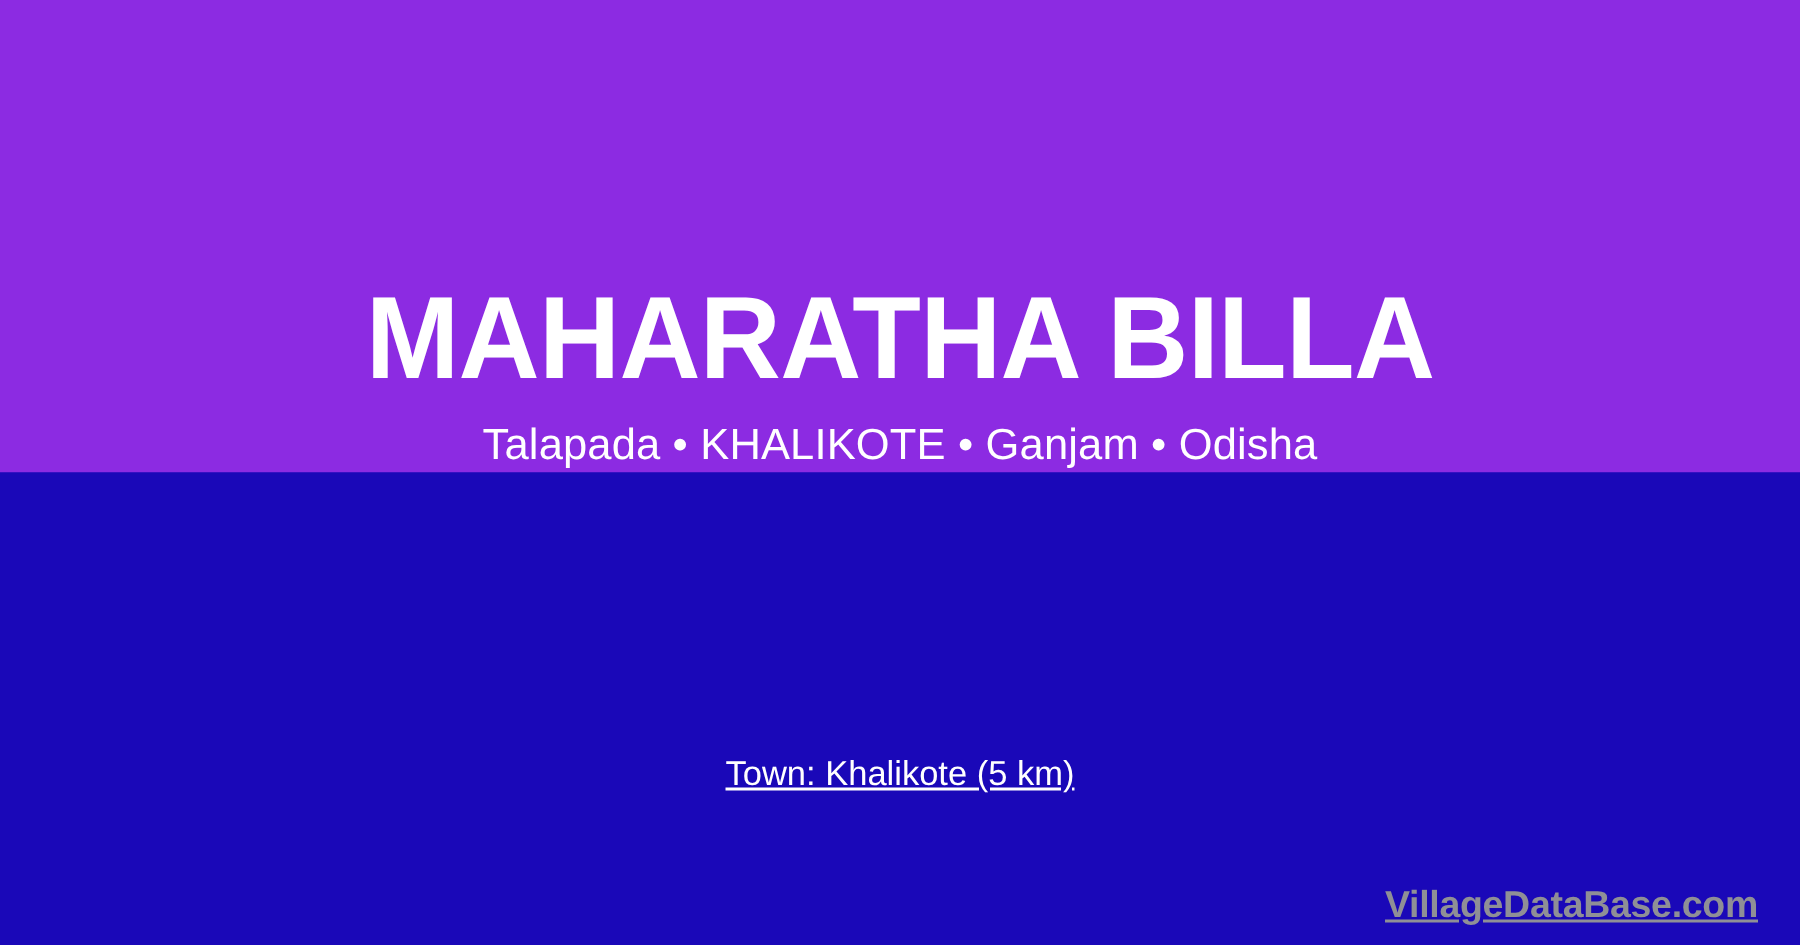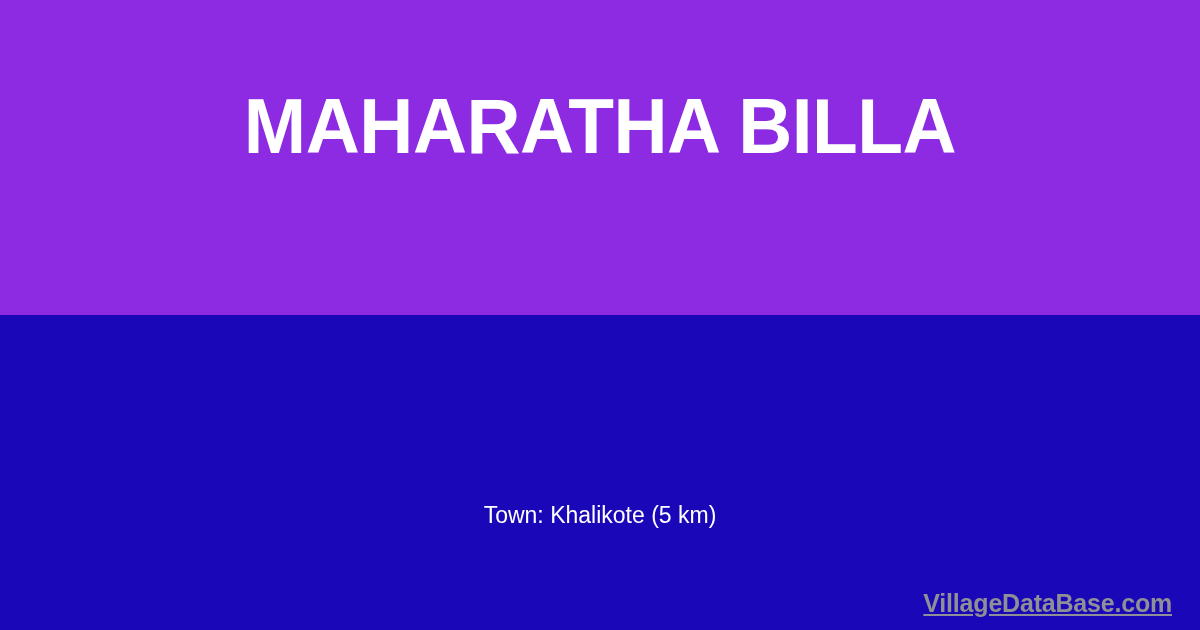--- a/index.html
+++ b/index.html
@@ -28,21 +28,21 @@
   .hero {
     position: absolute;
     top: 0;
     left: 0;
     width: 1200px;
     height: 315px;
     background: #8c2be2;
     display: flex;
     flex-direction: column;
     align-items: center;
-    justify-content: flex-start;
+    justify-content: flex-end;
   }
 
   .hero-title {
     margin-top: 86px;
     color: #ffffff;
     font-size: 78px;
     line-height: 80px;
     font-weight: 700;
     letter-spacing: -0.5px;
     text-align: center;
@@ -76,20 +76,21 @@
     position: absolute;
     top: 185px;
     left: 0;
     width: 1200px;
     text-align: center;
     color: #ffffff;
     font-size: 23px;
     line-height: 30px;
     font-weight: 400;
     white-space: nowrap;
+    text-decoration: underline;
   }
 
   
   .footer {
     position: absolute;
     right: 28px;
     bottom: 12px;
     color: #8f8f96;
     font-size: 25px;
     line-height: 30px;
@@ -99,20 +100,21 @@
     text-decoration: underline;
   }
 </style>
 </head>
 <body>
 
 <div class="card">
 
   <div class="hero">
     <div class="hero-title">MAHARATHA BILLA</div>
+    <div class="hero-subtitle">Talapada • KHALIKOTE • Ganjam • Odisha</div>
   </div>
 
   <div class="body-area">
     <div class="detail-line">Town: Khalikote (5 km)</div>
   </div>
 
   <div class="footer">VillageDataBase.com</div>
 
 </div>
 

